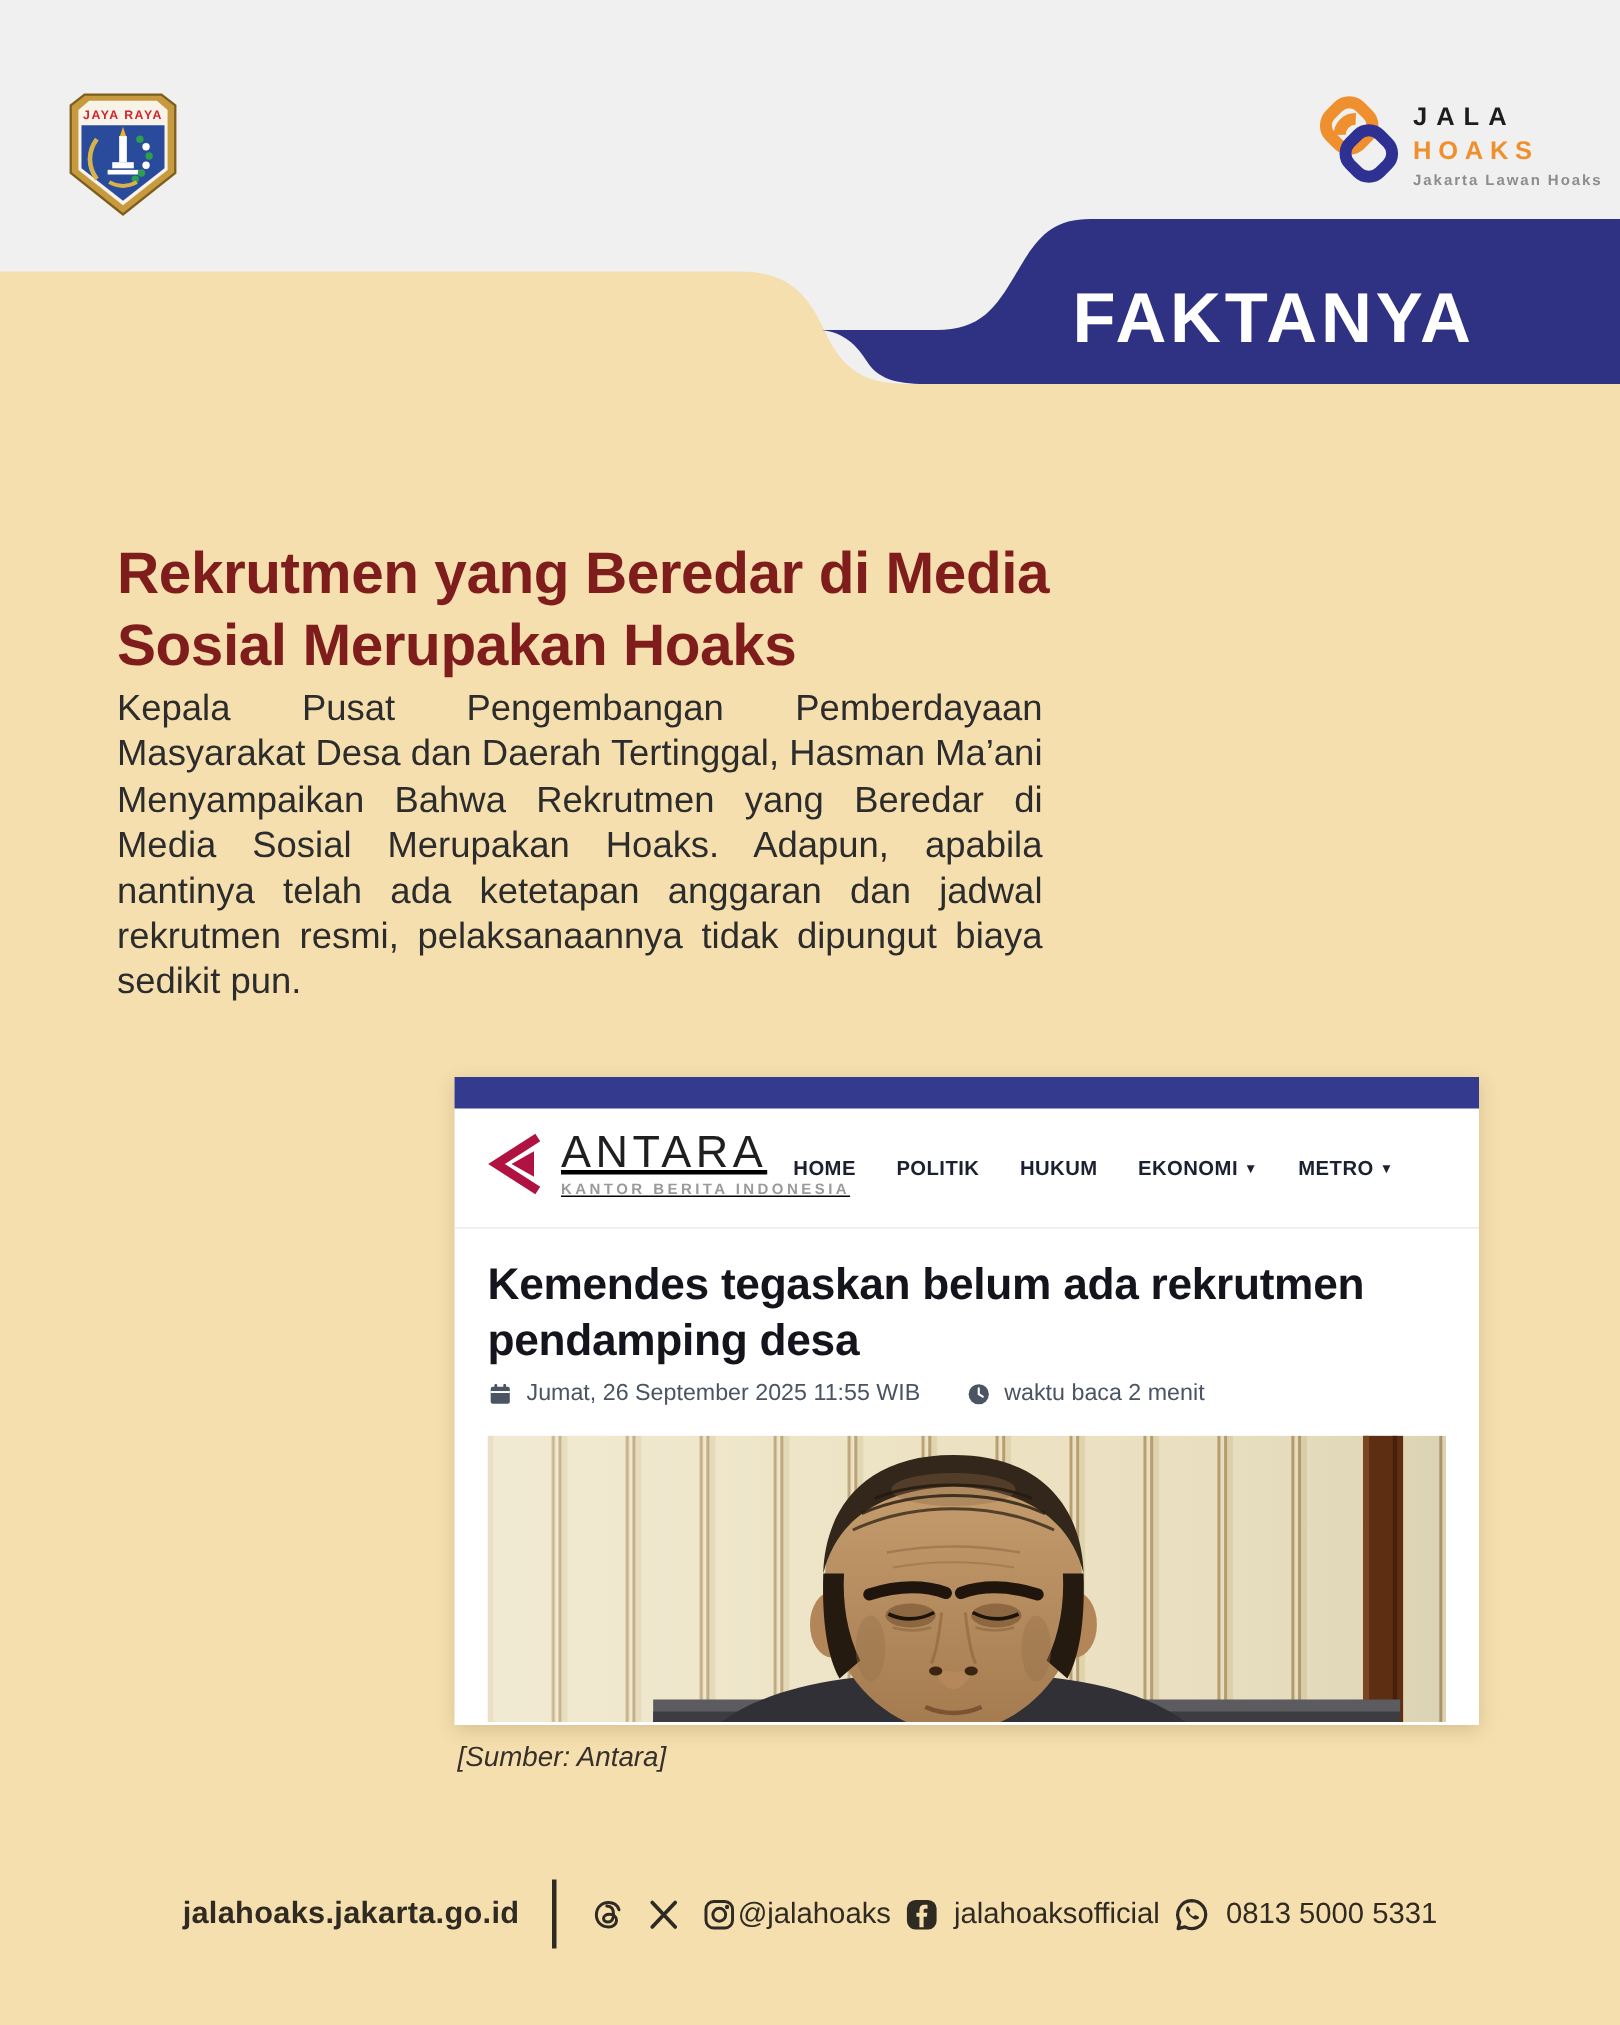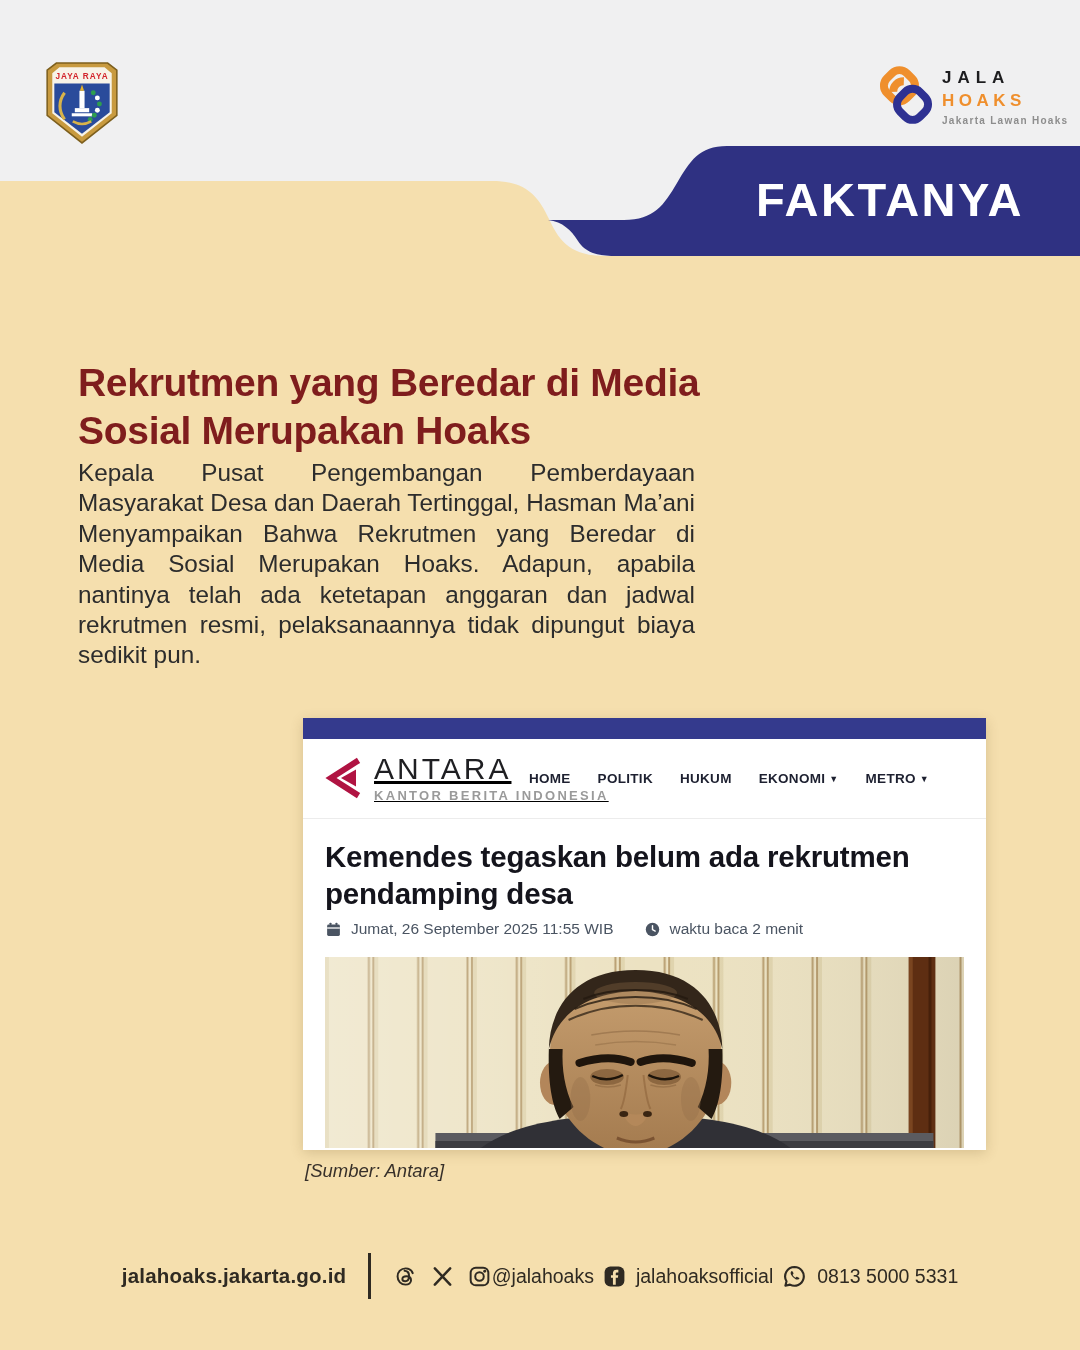--- a/index.html
+++ b/index.html
@@ -4,44 +4,44 @@
 <style>
   html,body{margin:0;padding:0;}
   body{width:1080px;height:1350px;font-family:"Liberation Sans",sans-serif;}
   .canvas{position:relative;width:1080px;height:1350px;background:#f5dfae;overflow:hidden;}
   .hdr-svg{position:absolute;left:0;top:0;}
 
   
   .jkt-logo{position:absolute;left:46px;top:62px;width:72px;height:82px;}
 
   
-  .brand{position:absolute;left:878px;top:64px;display:flex;align-items:center;}
+  .brand{position:absolute;left:878px;top:64px;display:flex;align-items:flex-start;}
   .brand-mark{width:56px;height:58px;margin-right:8px;}
   .brand-text{display:flex;flex-direction:column;padding-top:4px;}
   .brand-line1{font-size:17px;font-weight:bold;letter-spacing:6px;color:#1d1d1f;}
   .brand-line2{font-size:17px;font-weight:bold;letter-spacing:4.5px;color:#ef8f2d;margin-top:3px;}
   .brand-tag{font-size:10px;color:#8d8d8d;letter-spacing:1.3px;margin-top:4px;font-weight:bold;}
 
-  .faktanya{position:absolute;left:715px;top:172px;width:350px;text-align:center;
+  .faktanya{position:absolute;left:715px;top:184px;width:350px;
     font-size:47px;font-weight:bold;letter-spacing:2.5px;color:#ffffff;}
 
   .main-title{position:absolute;left:78px;top:359px;width:640px;
     font-size:39px;line-height:48px;font-weight:bold;letter-spacing:-0.3px;color:#7f1d1d;}
   .main-body{position:absolute;left:78px;top:458px;width:617px;
     font-size:24.3px;line-height:30.4px;color:#2c2c2c;text-align:justify;}
 
   
   .card{position:absolute;left:303px;top:718px;width:683px;height:432px;background:#ffffff;
     box-shadow:0 3px 12px rgba(95,70,25,.20);}
   .card-strip{position:absolute;left:0;top:0;width:100%;height:21px;background:#343a8d;}
   .card-head{position:absolute;left:0;top:21px;width:100%;height:79px;}
   .antara{position:absolute;left:20px;top:13px;display:flex;align-items:center;text-decoration:underline;}
   .antara-mark{width:40px;height:42px;margin-right:11px;}
   .antara-name{font-size:30px;letter-spacing:3px;color:#1f1f22;font-weight:normal;}
-  .antara-sub{font-size:13px;letter-spacing:2.3px;color:#9a9a9a;margin-top:2px;font-weight:bold;}
+  .antara-sub{font-size:10px;letter-spacing:2.3px;color:#9a9a9a;margin-top:2px;font-weight:bold;}
   .card-nav{position:absolute;right:57px;top:0;height:79px;display:flex;align-items:center;gap:27px;}
   .nav-item{font-size:13.5px;font-weight:bold;color:#1d2030;letter-spacing:.3px;display:flex;align-items:center;}
   .caret{font-size:9px;margin-left:4px;color:#1d2030;}
   .card-divider{position:absolute;left:0;right:0;top:100px;height:1px;background:#ececec;}
   .card-headline{position:absolute;left:22px;top:120px;width:620px;
     font-size:29.5px;line-height:37px;font-weight:bold;color:#14141c;letter-spacing:-0.2px;}
   .card-meta{position:absolute;left:22px;top:202px;display:flex;align-items:center;gap:9px;
     font-size:15.5px;color:#4a5462;}
   .meta-gap{width:12px;}
   .card-photo{position:absolute;left:22px;top:239px;width:639px;height:191px;overflow:hidden;}

